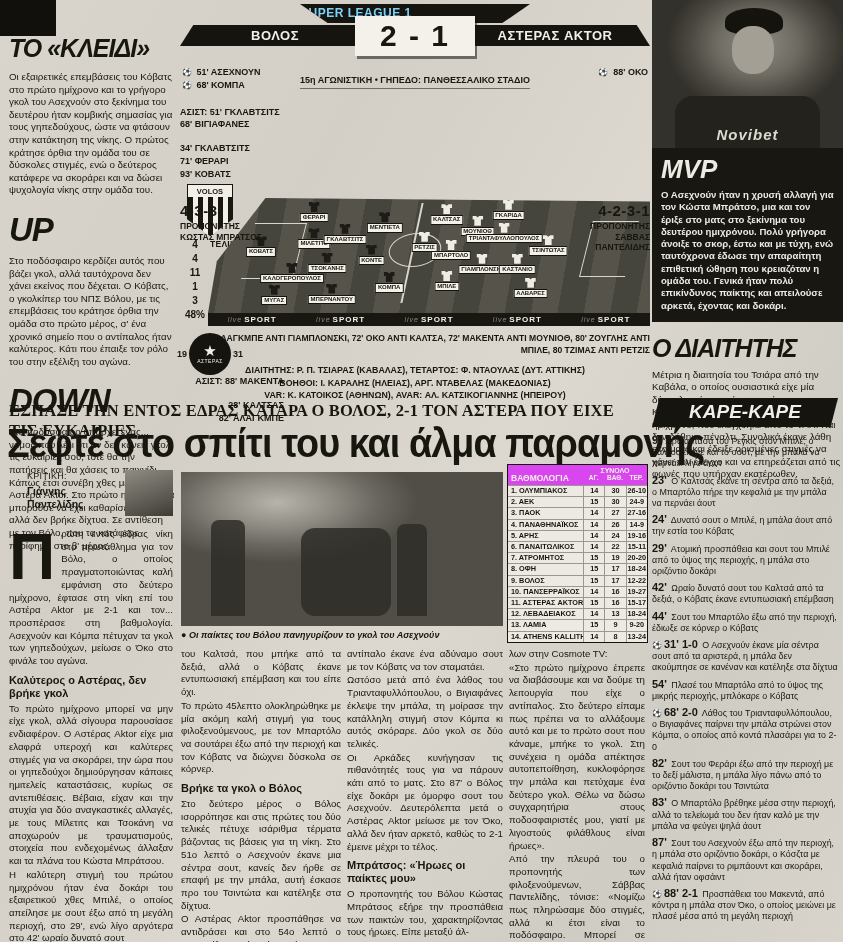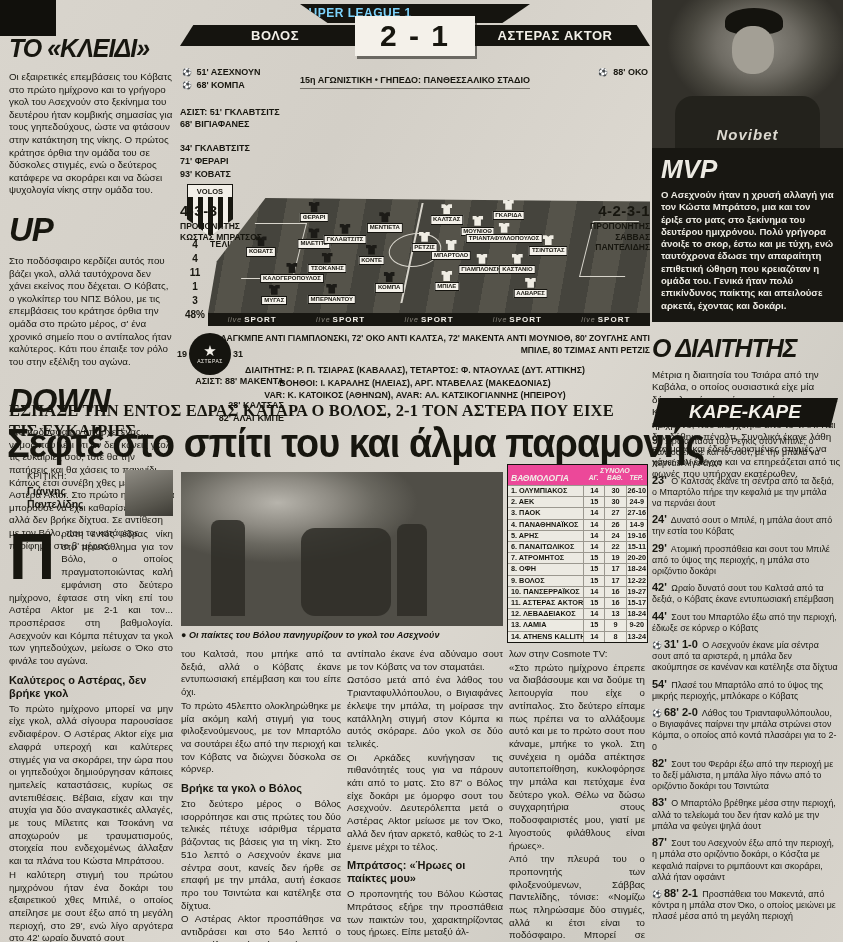--- a/index.html
+++ b/index.html
@@ -133,21 +133,21 @@
   .bl-name { font-size:10.5px; font-weight:bold; line-height:13px; margin-top:2px; }
   .bl-photo { width:48px; height:46px; background:linear-gradient(160deg,#8f8c84,#57554d 70%,#3c3a34); }
   .dropcap { float:left; font-size:64px; line-height:52px; font-weight:bold; margin:3px 6px 0 0; }
   .main-photo { position:absolute; left:181px; top:472px; width:322px; height:154px;
     background:radial-gradient(140px 60px at 30% 20%,#b7b4ac 0%,#8e8b83 40%,#6a6860 70%,#504e47 100%); }
   .main-photo .fig { position:absolute; bottom:10px; border-radius:8px 8px 0 0; background:#2e2d27; opacity:.85; }
   .caption { position:absolute; left:181px; top:630px; width:322px; font-size:9px; font-weight:bold; font-style:italic; }
 
   
   .standings { position:absolute; left:507px; top:464px; width:141px; background:#eceae2; border:1px solid #15140f; }
-  .st-head { background:#ec4899; color:#f2efe8; display:flex;font-style:italic; }
+  .st-head { background:#d946ef; color:#f2efe8; display:flex; }
   .st-title { flex:1; font-size:8.5px; font-weight:bold; padding:8px 3px 2px; }
   .st-right { width:64px; text-align:center; }
   .st-group { font-size:7px; font-weight:bold; padding-top:2px; }
   .st-cols { display:flex; font-size:6.5px; font-weight:bold; padding-bottom:2px; }
   .st-cols span { flex:1; }
   .st-row { display:flex; border-top:1px solid #9b988f; font-size:7.3px; line-height:10.2px; font-weight:bold; }
   .st-row .nm { flex:1; padding-left:3px; white-space:nowrap; overflow:hidden; }
   .st-row .c { width:21.3px; text-align:center; border-left:1px solid #9b988f; }
 </style>
 </head>

